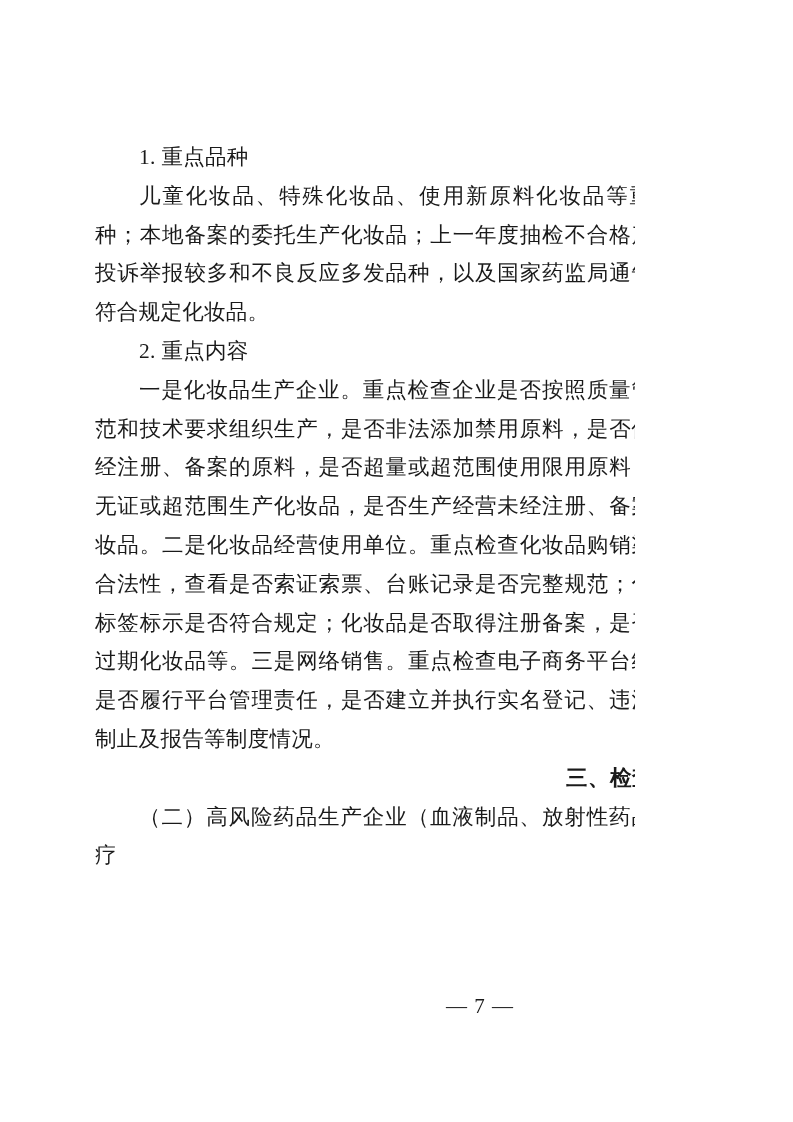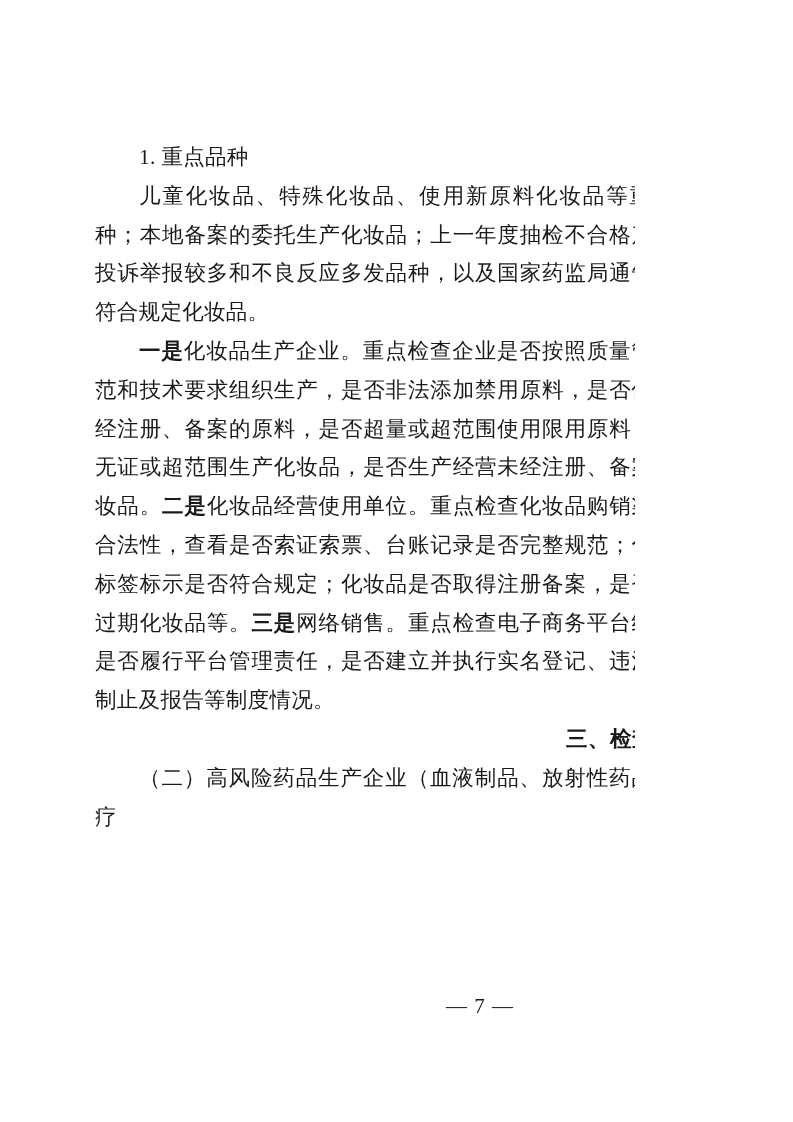--- a/index.html
+++ b/index.html
@@ -36,38 +36,39 @@
     text-align: left;
     font-weight: normal;
   }
   .para.hei-heading {
     text-align: right;
     font-family: "Liberation Sans", "DejaVu Sans", sans-serif;
     font-weight: 700;
     letter-spacing: 0.5px;
   }
   .para .bold {
-    font-weight: 700;
+    font-weight: 400;
   }
   .page-footer {
     position: absolute;
     top: 991px;
     right: 121px;
     font-size: 21px;
     line-height: 30px;
     color: #1a1a1a;
     font-family: "Liberation Serif", "DejaVu Serif", serif;
     letter-spacing: 1px;
   }
 </style>
 </head>
 <body>
 
 <div class="page">
   <div class="doc-body">
       <p class="para sub-heading"><span>1. 重点品种</span></p>
       <p class="para body"><span>儿童化妆品、特殊化妆品、使用新原料化妆品等重点品种；本地备案的委托生产化妆品；上一年度抽检不合格产品、投诉举报较多和不良反应多发品种，以及国家药监局通告的不符合规定化妆品。</span></p>
+      <p class="para sub-heading"><span>2. 重点内容</span></p>
       <p class="para body"><span class="bold">一是</span><span>化妆品生产企业。重点检查企业是否按照质量管理规范和技术要求组织生产，是否非法添加禁用原料，是否使用未经注册、备案的原料，是否超量或超范围使用限用原料，是否无证或超范围生产化妆品，是否生产经营未经注册、备案的化妆品。</span><span class="bold">二是</span><span>化妆品经营使用单位。重点检查化妆品购销渠道的合法性，查看是否索证索票、台账记录是否完整规范；化妆品标签标示是否符合规定；化妆品是否取得注册备案，是否经营过期化妆品等。</span><span class="bold">三是</span><span>网络销售。重点检查电子商务平台经营者是否履行平台管理责任，是否建立并执行实名登记、违法行为制止及报告等制度情况。</span></p>
       <p class="para hei-heading"><span>三、检查方式</span></p>
       <p class="para body"><span>（二）高风险药品生产企业（血液制品、放射性药品、医疗</span></p>
     </div>
   <div class="page-footer">— 7 —</div>
 </div>
 
 </body></html>

